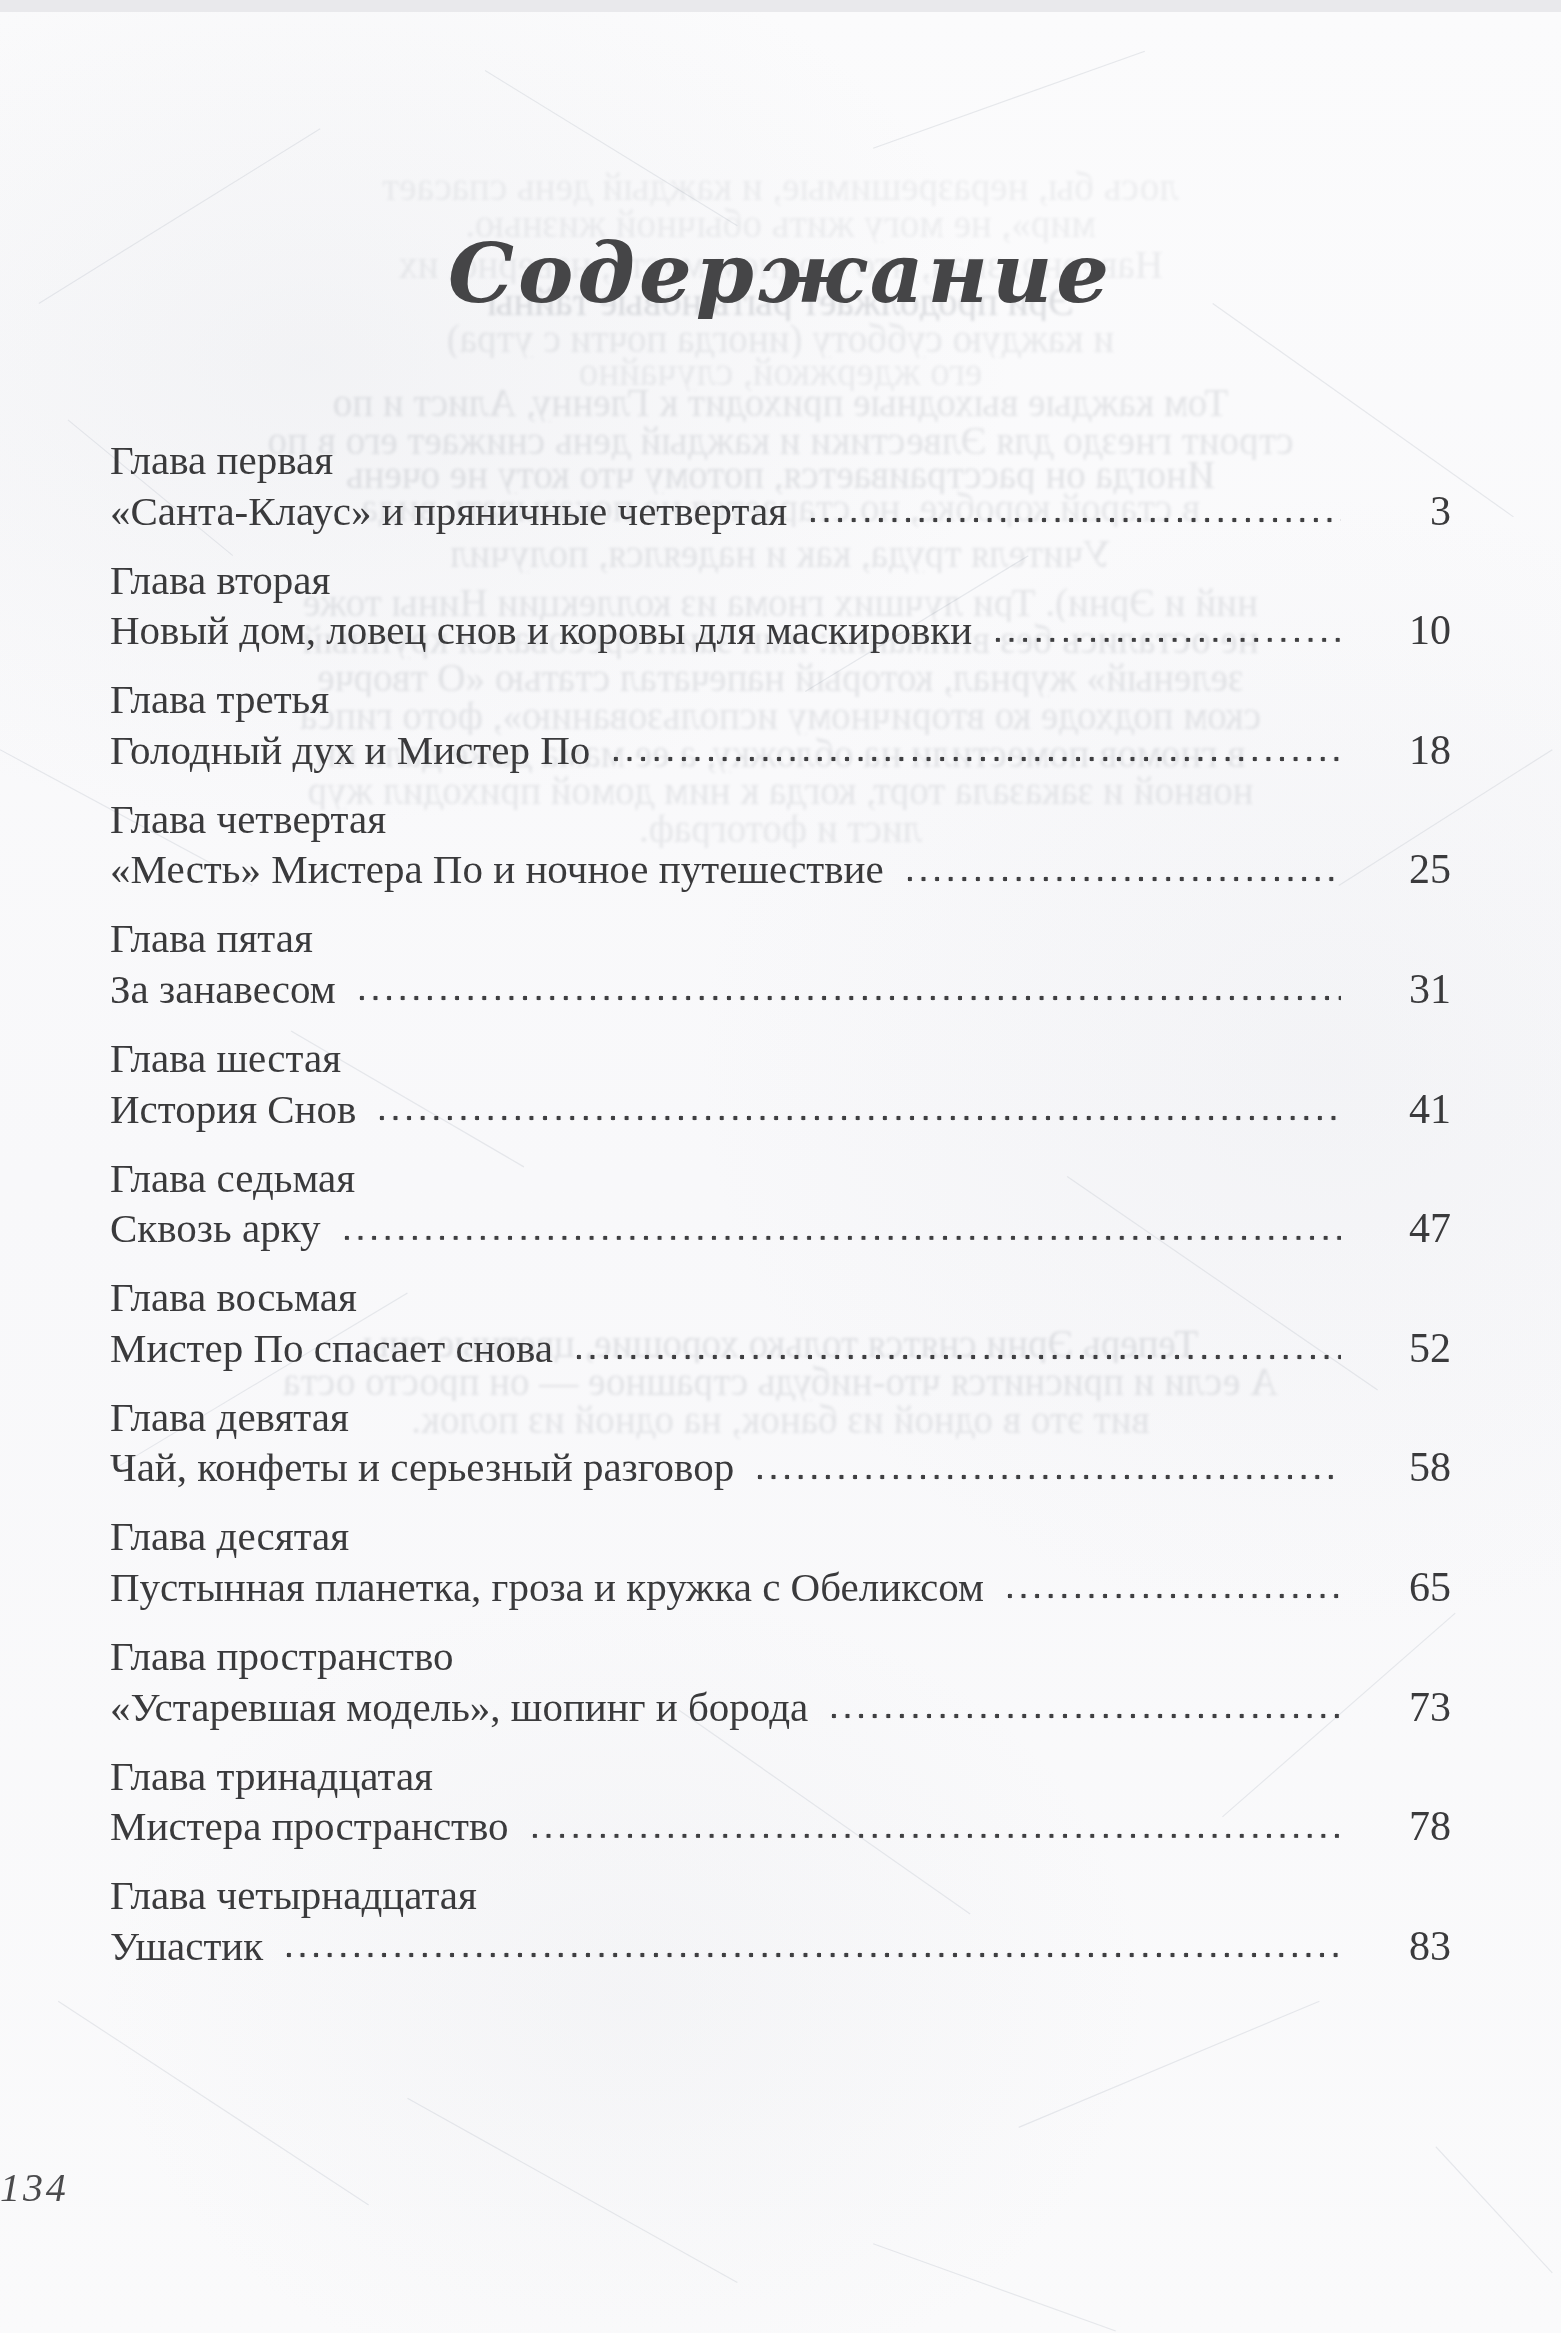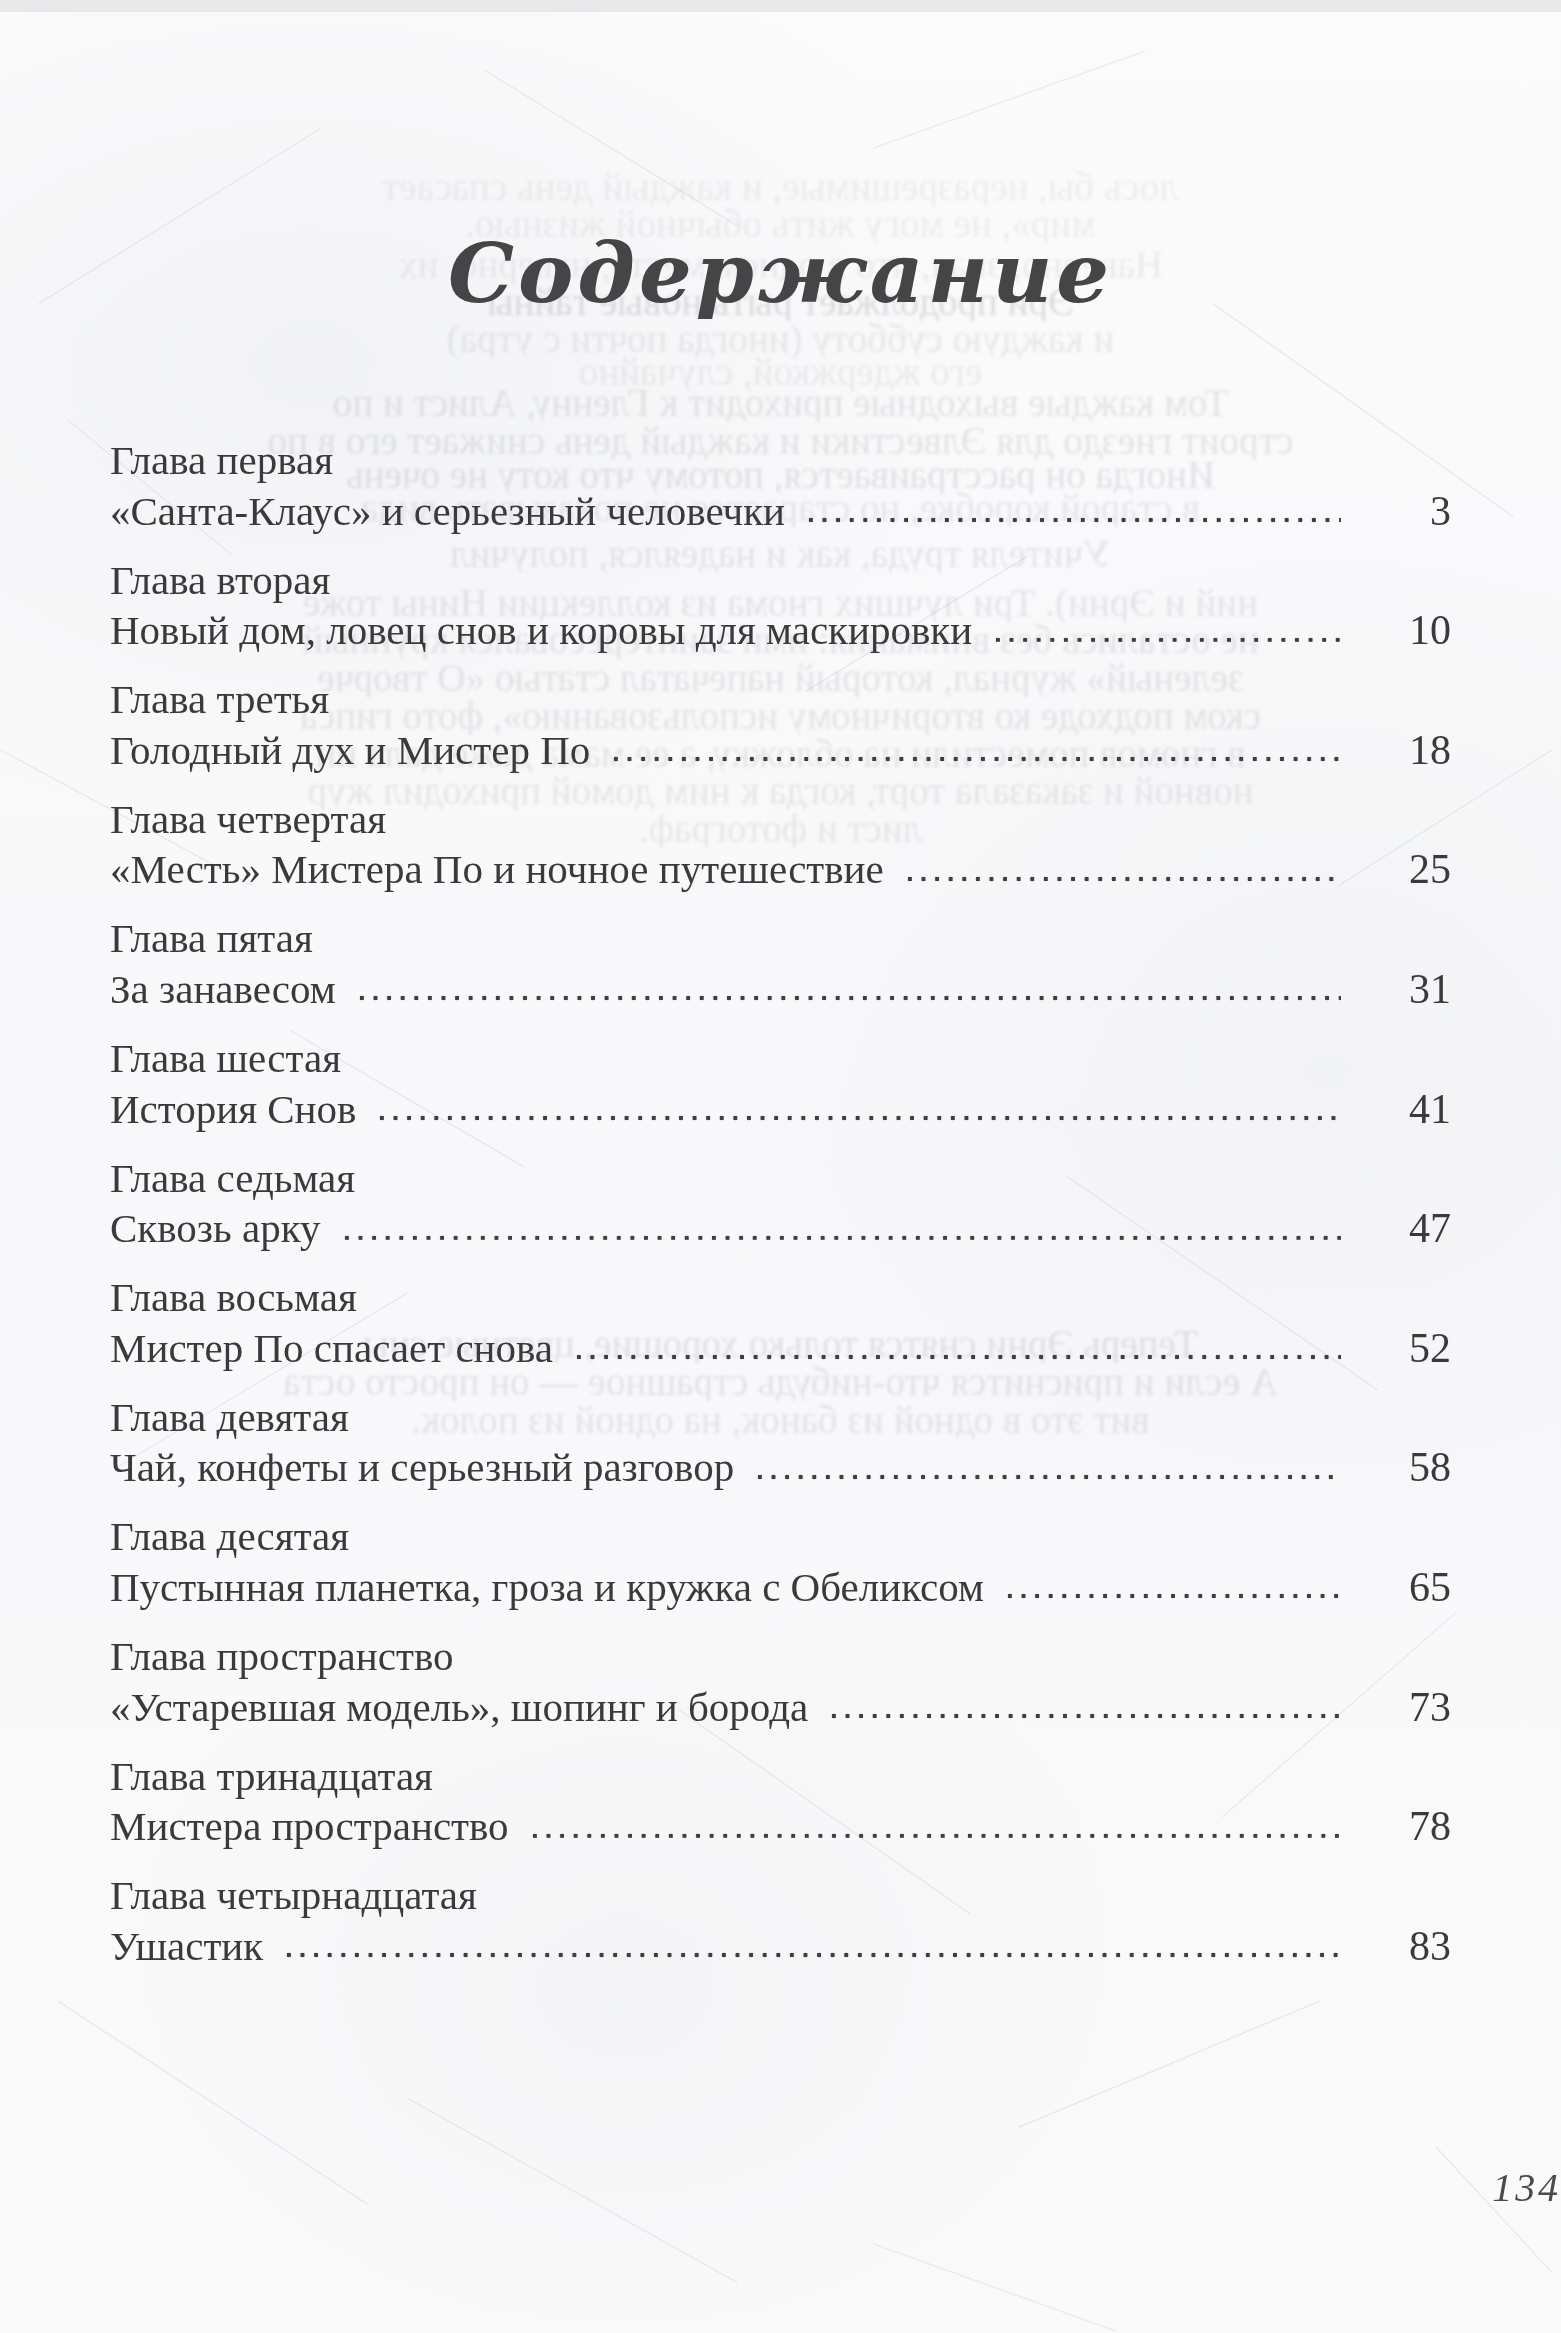--- a/index.html
+++ b/index.html
@@ -87,21 +87,21 @@
     min-width: 85px;
     text-align: right;
     font-size: 42px;
     white-space: nowrap;
   }
   .footer-num {
     position: absolute;
     top: 2152px;
     left: 0;
     width: 100%;
-    text-align: right;
+    text-align: left;
     font-style: italic;
     font-size: 40px;
     letter-spacing: 2.9px;
     color: #4b4b4d;
   }
 </style>
 </head>
 <body>
 
 <div class="page">
@@ -152,21 +152,21 @@
       <div class="ghost-line" style="top: 1350px; opacity: 0.15;">А если и приснится что-нибудь страшное — он просто оста</div>
       <div class="ghost-line" style="top: 1388px; opacity: 0.14;">вит это в одной из банок, на одной из полок.</div>
     </div>
 
   <h1 class="page-title">Содержание</h1>
 
   <div class="toc" id="toc">
   <div class="entry">
     <div class="chapter">Глава первая</div>
     <div class="title-row">
-      <span class="entry-title">«Санта-Клаус» и серьезный человечки</span>
+      <span class="entry-title">«Санта-Клаус» и пряничные четвертая</span>
       <span class="leader"></span>
       <span class="pagenum">3</span>
     </div>
   </div>
 
   <div class="entry">
     <div class="chapter">Глава вторая</div>
     <div class="title-row">
       <span class="entry-title">Новый дом, ловец снов и коровы для маскировки</span>
       <span class="leader"></span>

